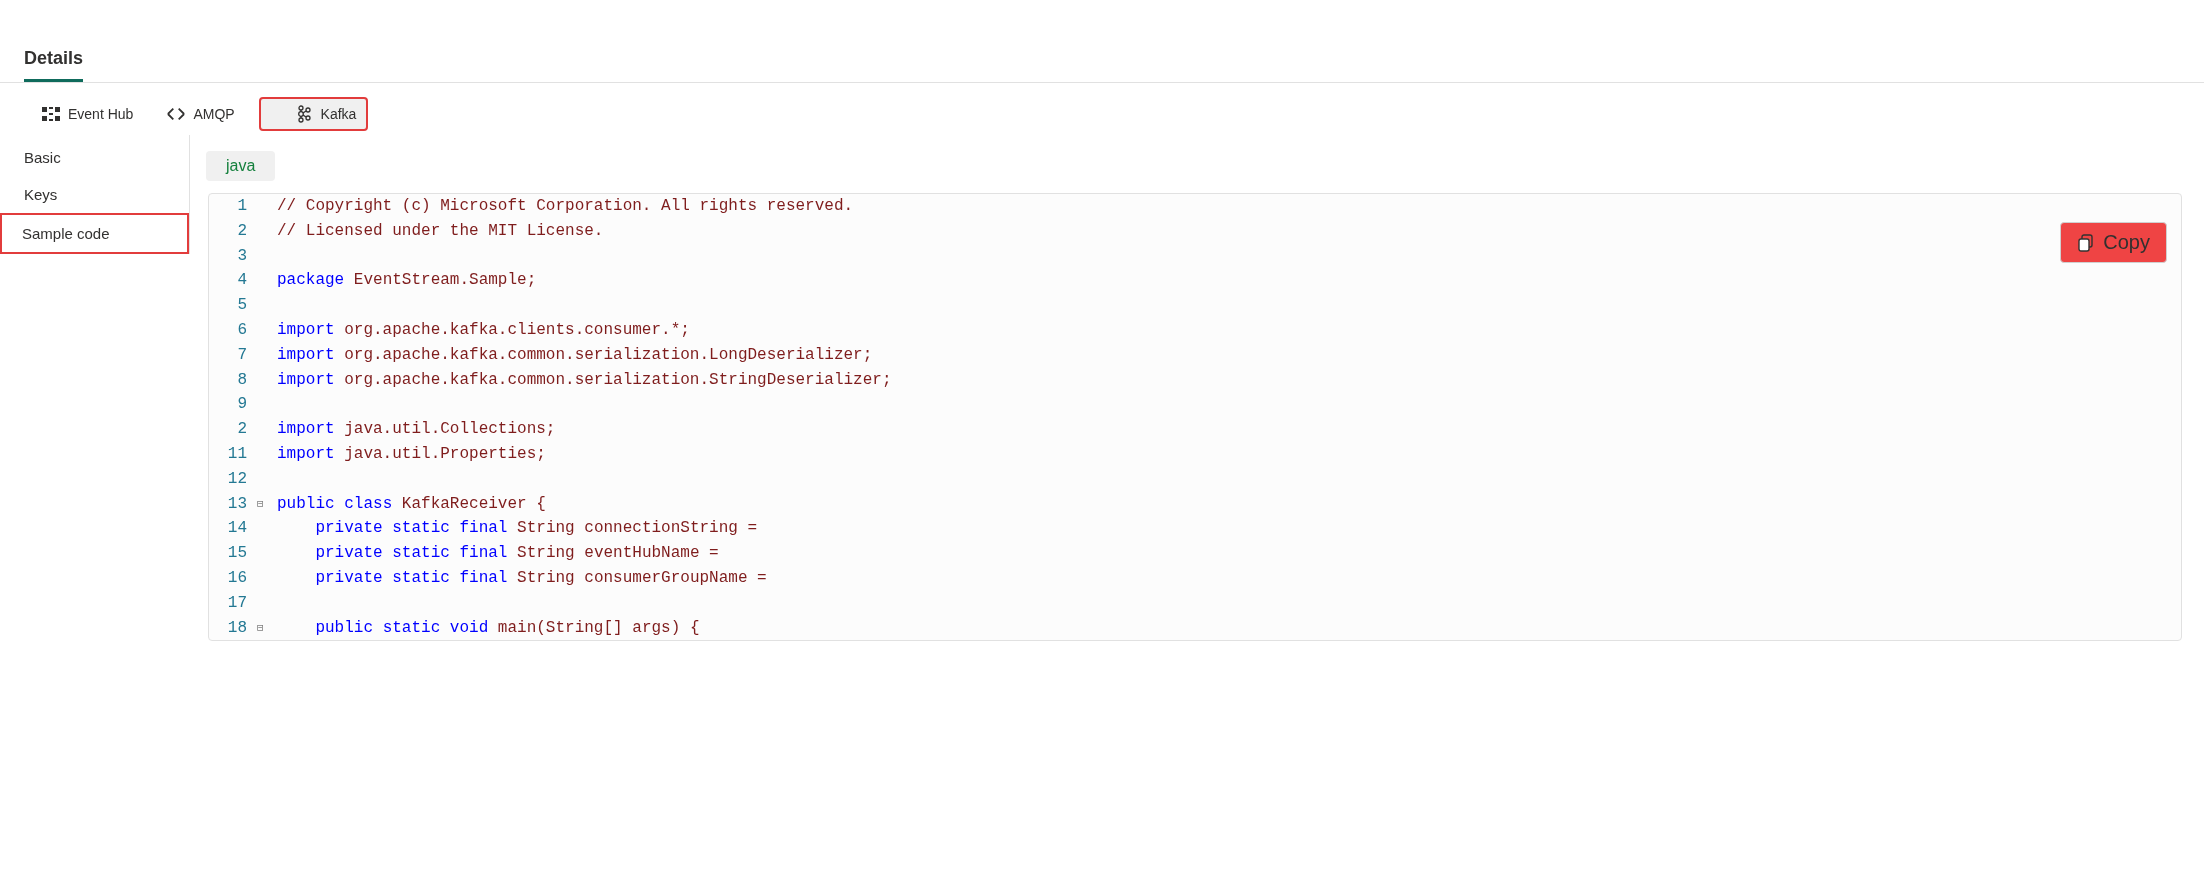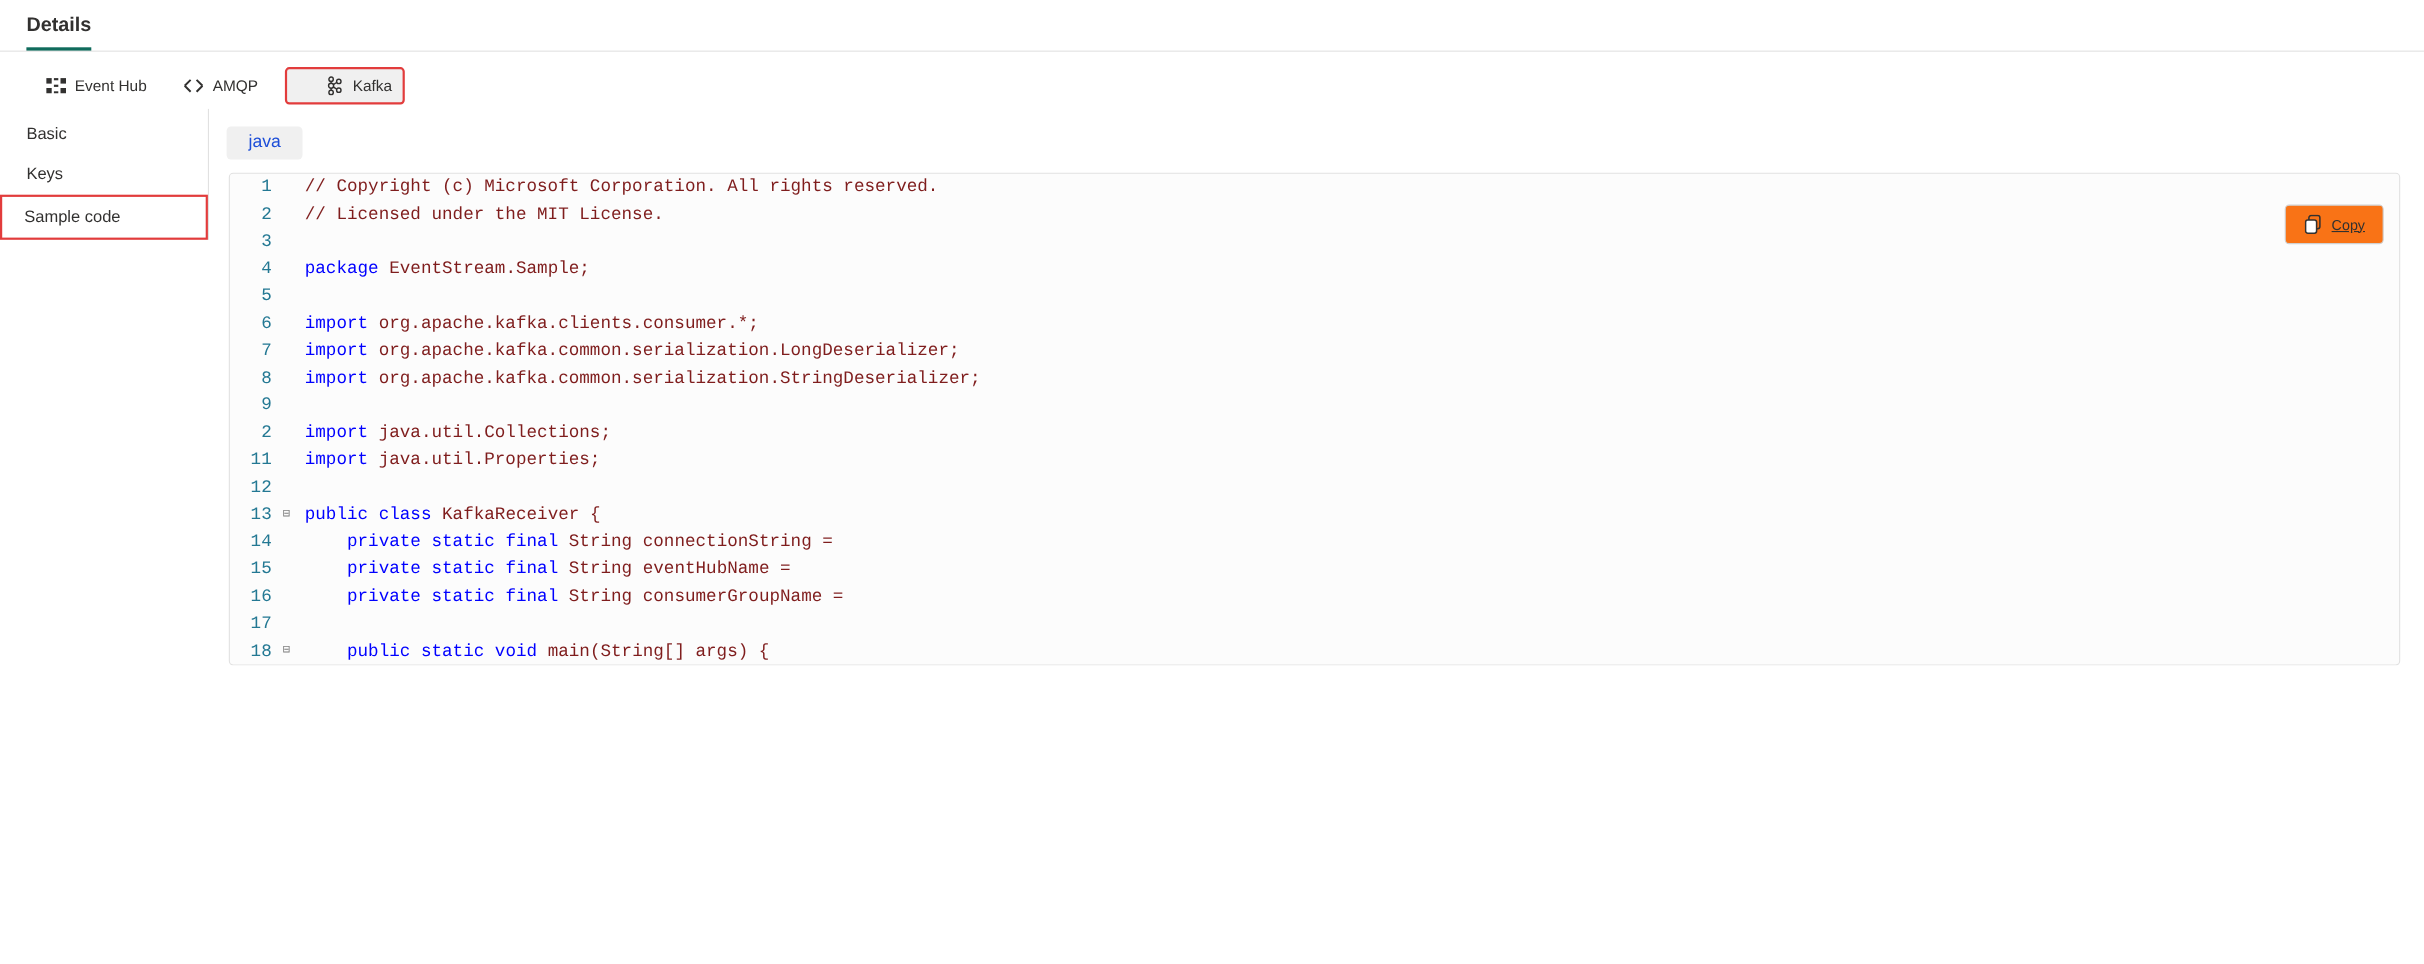--- a/index.html
+++ b/index.html
@@ -17,20 +17,21 @@
       padding: 12px 24px 0;
       border-bottom: 1px solid #e1e1e1;
     }
     .header-tab {
       display: inline-block;
       font-size: 18px;
       font-weight: 600;
       padding-bottom: 10px;
       border-bottom: 3px solid #0f6b5c;
       color: #323130;
+      margin-top: 36px;
     }
     .content {
       display: flex;
     }
     .left-col {
       width: 190px;
       flex-shrink: 0;
       padding-left: 24px;
     }
     .protocol-tabs {
@@ -90,46 +91,45 @@
     }
     .top-row {
       padding: 14px 0 12px 0;
     }
     .lang-badge {
       display: inline-block;
       background: #f0f0f0;
       padding: 6px 20px;
       border-radius: 4px;
       font-size: 16px;
-      color: #1d4ed8;
+      color: #15803d;
       margin-left: -2px;
     }
     .code-container {
       position: relative;
       border: 1px solid #e1e1e1;
       border-radius: 4px;
       background: #fcfcfc;
       margin-right: 22px;
       overflow: hidden;
     }
     .copy-button {
       position: absolute;
       top: 28px;
       right: 14px;
-      background: #f97316;
+      background: #ef4444;
       border: 1px solid #d0d0d0;
       border-radius: 4px;
       padding: 8px 16px;
-      font-size: 13px;
+      font-size: 20px;
       display: flex;
       align-items: center;
       gap: 8px;
       cursor: pointer;
       color: #323130;
-      text-decoration: underline;
     }
     .code-table {
       font-family: "Consolas", "Menlo", "Courier New", monospace;
       font-size: 16px;
       line-height: 1.55;
       border-collapse: collapse;
       width: 100%;
     }
     .code-table td.gutter {
       text-align: right;

